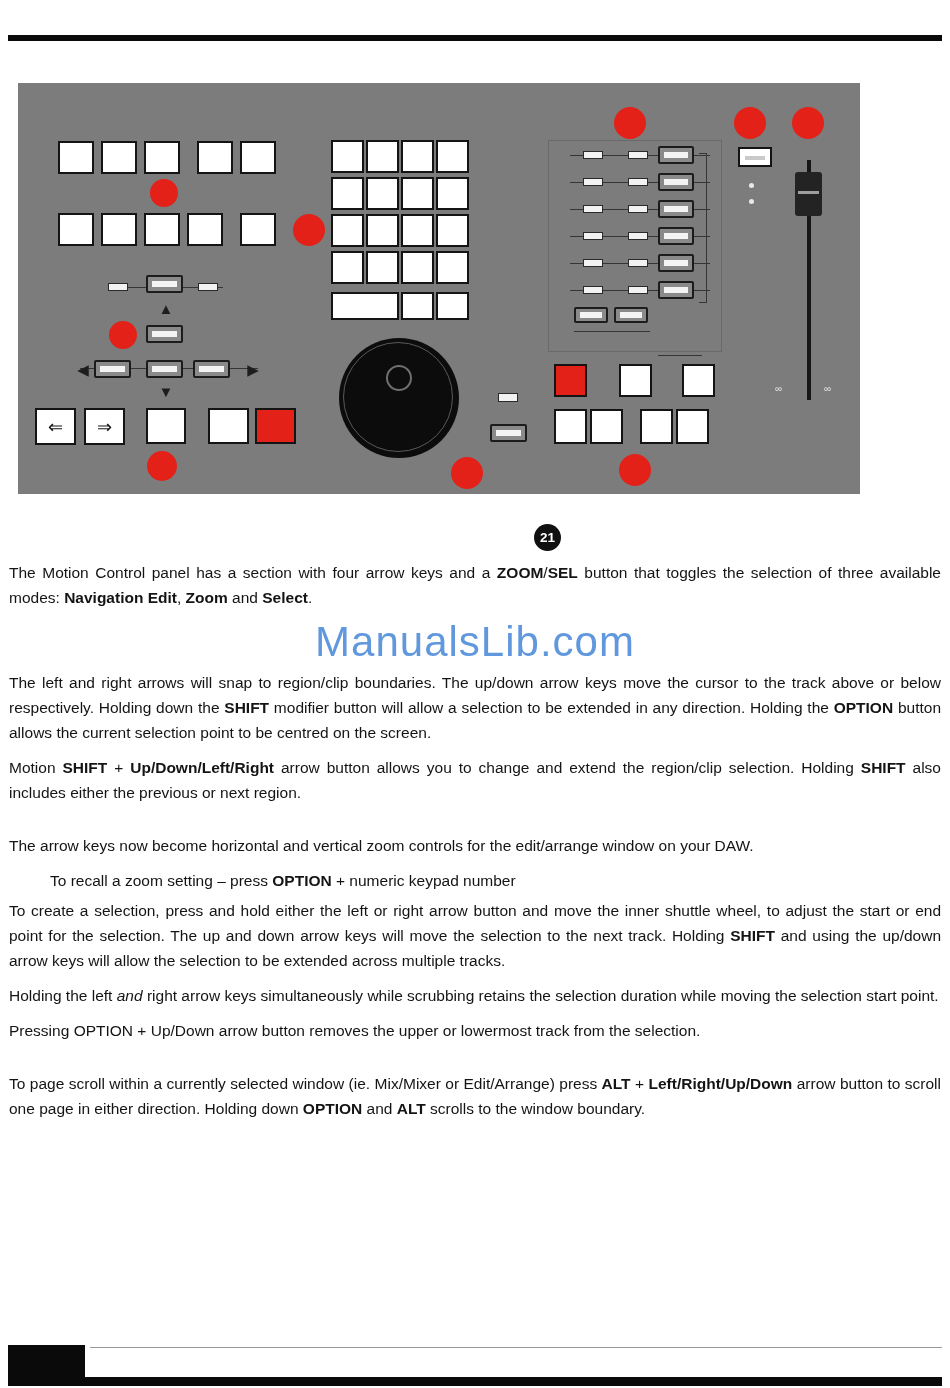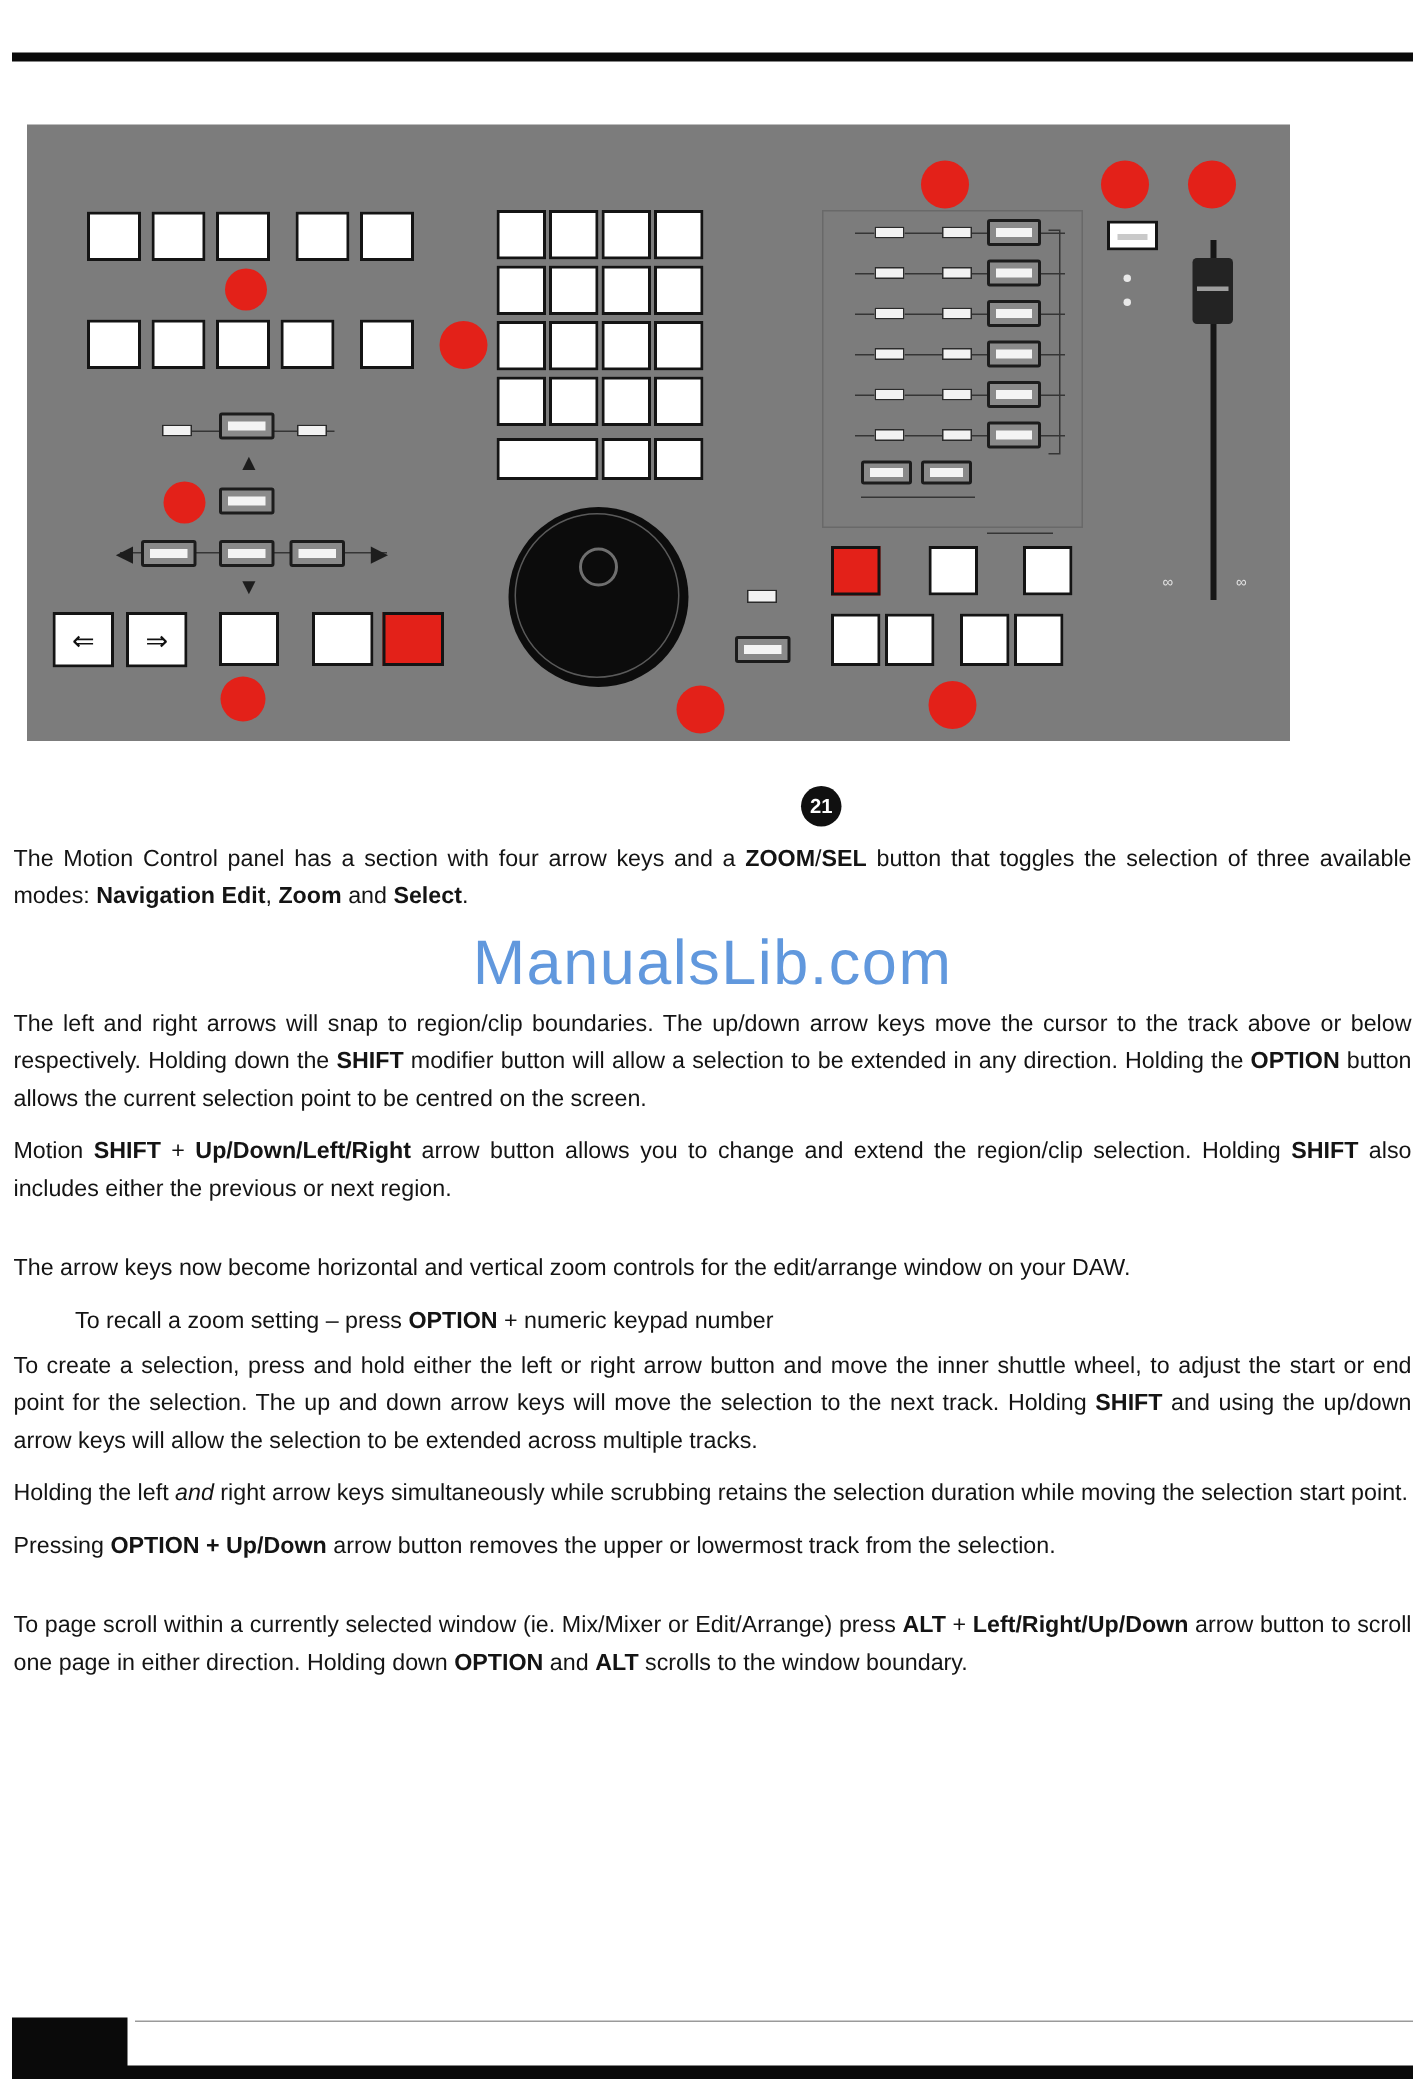--- a/index.html
+++ b/index.html
@@ -186,19 +186,19 @@
 
 <div class="content">
   <p><span>The Motion Control panel has a section with four arrow keys and a </span><span style="font-weight: bold;">ZOOM</span><span>/</span><span style="font-weight: bold;">SEL</span><span> button that toggles the selection of three available modes: </span><span style="font-weight: bold;">Navigation Edit</span><span>, </span><span style="font-weight: bold;">Zoom</span><span> and </span><span style="font-weight: bold;">Select</span><span>.</span></p>
   <div class="wm">ManualsLib.com</div>
   <p><span>The left and right arrows will snap to region/clip boundaries. The up/down arrow keys move the cursor to the track above or below respectively. Holding down the </span><span style="font-weight: bold;">SHIFT</span><span> modifier button will allow a selection to be extended in any direction. Holding the </span><span style="font-weight: bold;">OPTION</span><span> button allows the current selection point to be centred on the screen.</span></p>
   <p><span>Motion </span><span style="font-weight: bold;">SHIFT</span><span> + </span><span style="font-weight: bold;">Up/Down/Left/Right</span><span> arrow button allows you to change and extend the region/clip selection. Holding </span><span style="font-weight: bold;">SHIFT</span><span> also includes either the previous or next region.</span></p>
   <p class="gap"><span>The arrow keys now become horizontal and vertical zoom controls for the edit/arrange window on your DAW.</span></p>
   <p class="indent"><span>To recall a zoom setting – press </span><span style="font-weight: bold;">OPTION</span><span> + numeric keypad number</span></p>
   <p><span>To create a selection, press and hold either the left or right arrow button and move the inner shuttle wheel, to adjust the start or end point for the selection. The up and down arrow keys will move the selection to the next track. Holding </span><span style="font-weight: bold;">SHIFT</span><span> and using the up/down arrow keys will allow the selection to be extended across multiple tracks.</span></p>
   <p><span>Holding the left </span><span style="font-style: italic;">and</span><span> right arrow keys simultaneously while scrubbing retains the selection duration while moving the selection start point.</span></p>
-  <p><span>Pressing </span><span style="font-weight: bold;">OPTION + Up/Down</span><span> arrow button removes the upper or lowermost track from the selection.</span></p>
+  <p><span>Pressing </span><span style="font-weight: normal;">OPTION + Up/Down</span><span> arrow button removes the upper or lowermost track from the selection.</span></p>
   <p class="gap"><span>To page scroll within a currently selected window (ie. Mix/Mixer or Edit/Arrange) press </span><span style="font-weight: bold;">ALT</span><span> + </span><span style="font-weight: bold;">Left/Right/Up/Down</span><span> arrow button to scroll one page in either direction. Holding down </span><span style="font-weight: bold;">OPTION</span><span> and </span><span style="font-weight: bold;">ALT</span><span> scrolls to the window boundary.</span></p>
 </div>
 
 <div class="page-tab"></div>
 <div class="foot-line"></div>
 <div class="bottom-bar"></div>
 
 </body></html>

